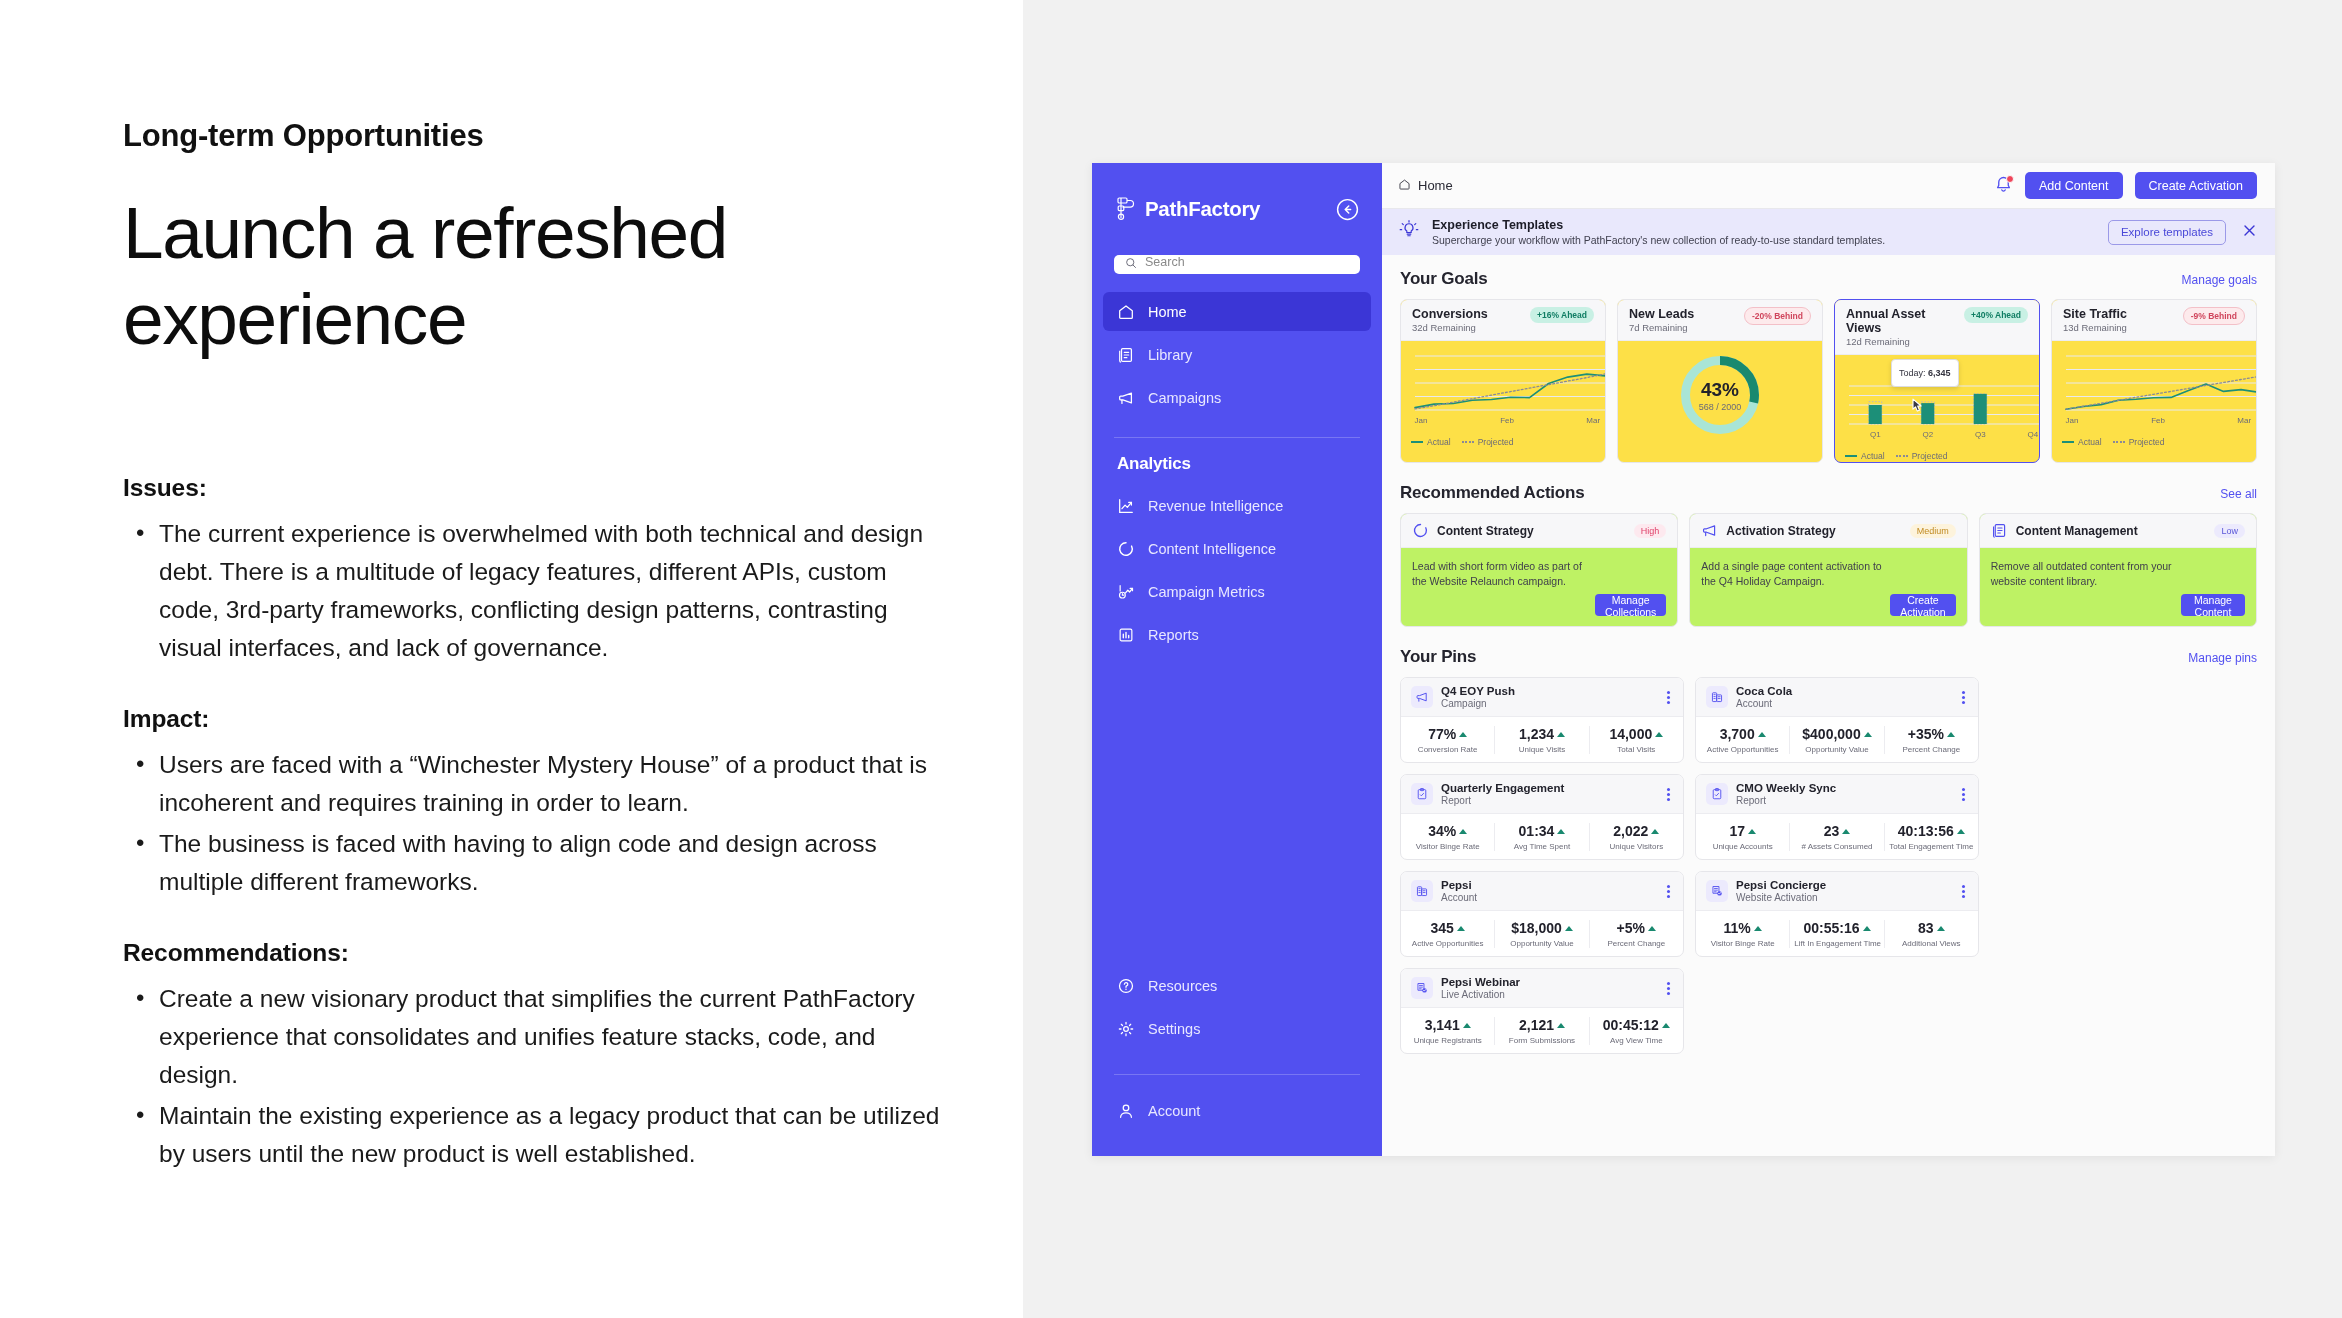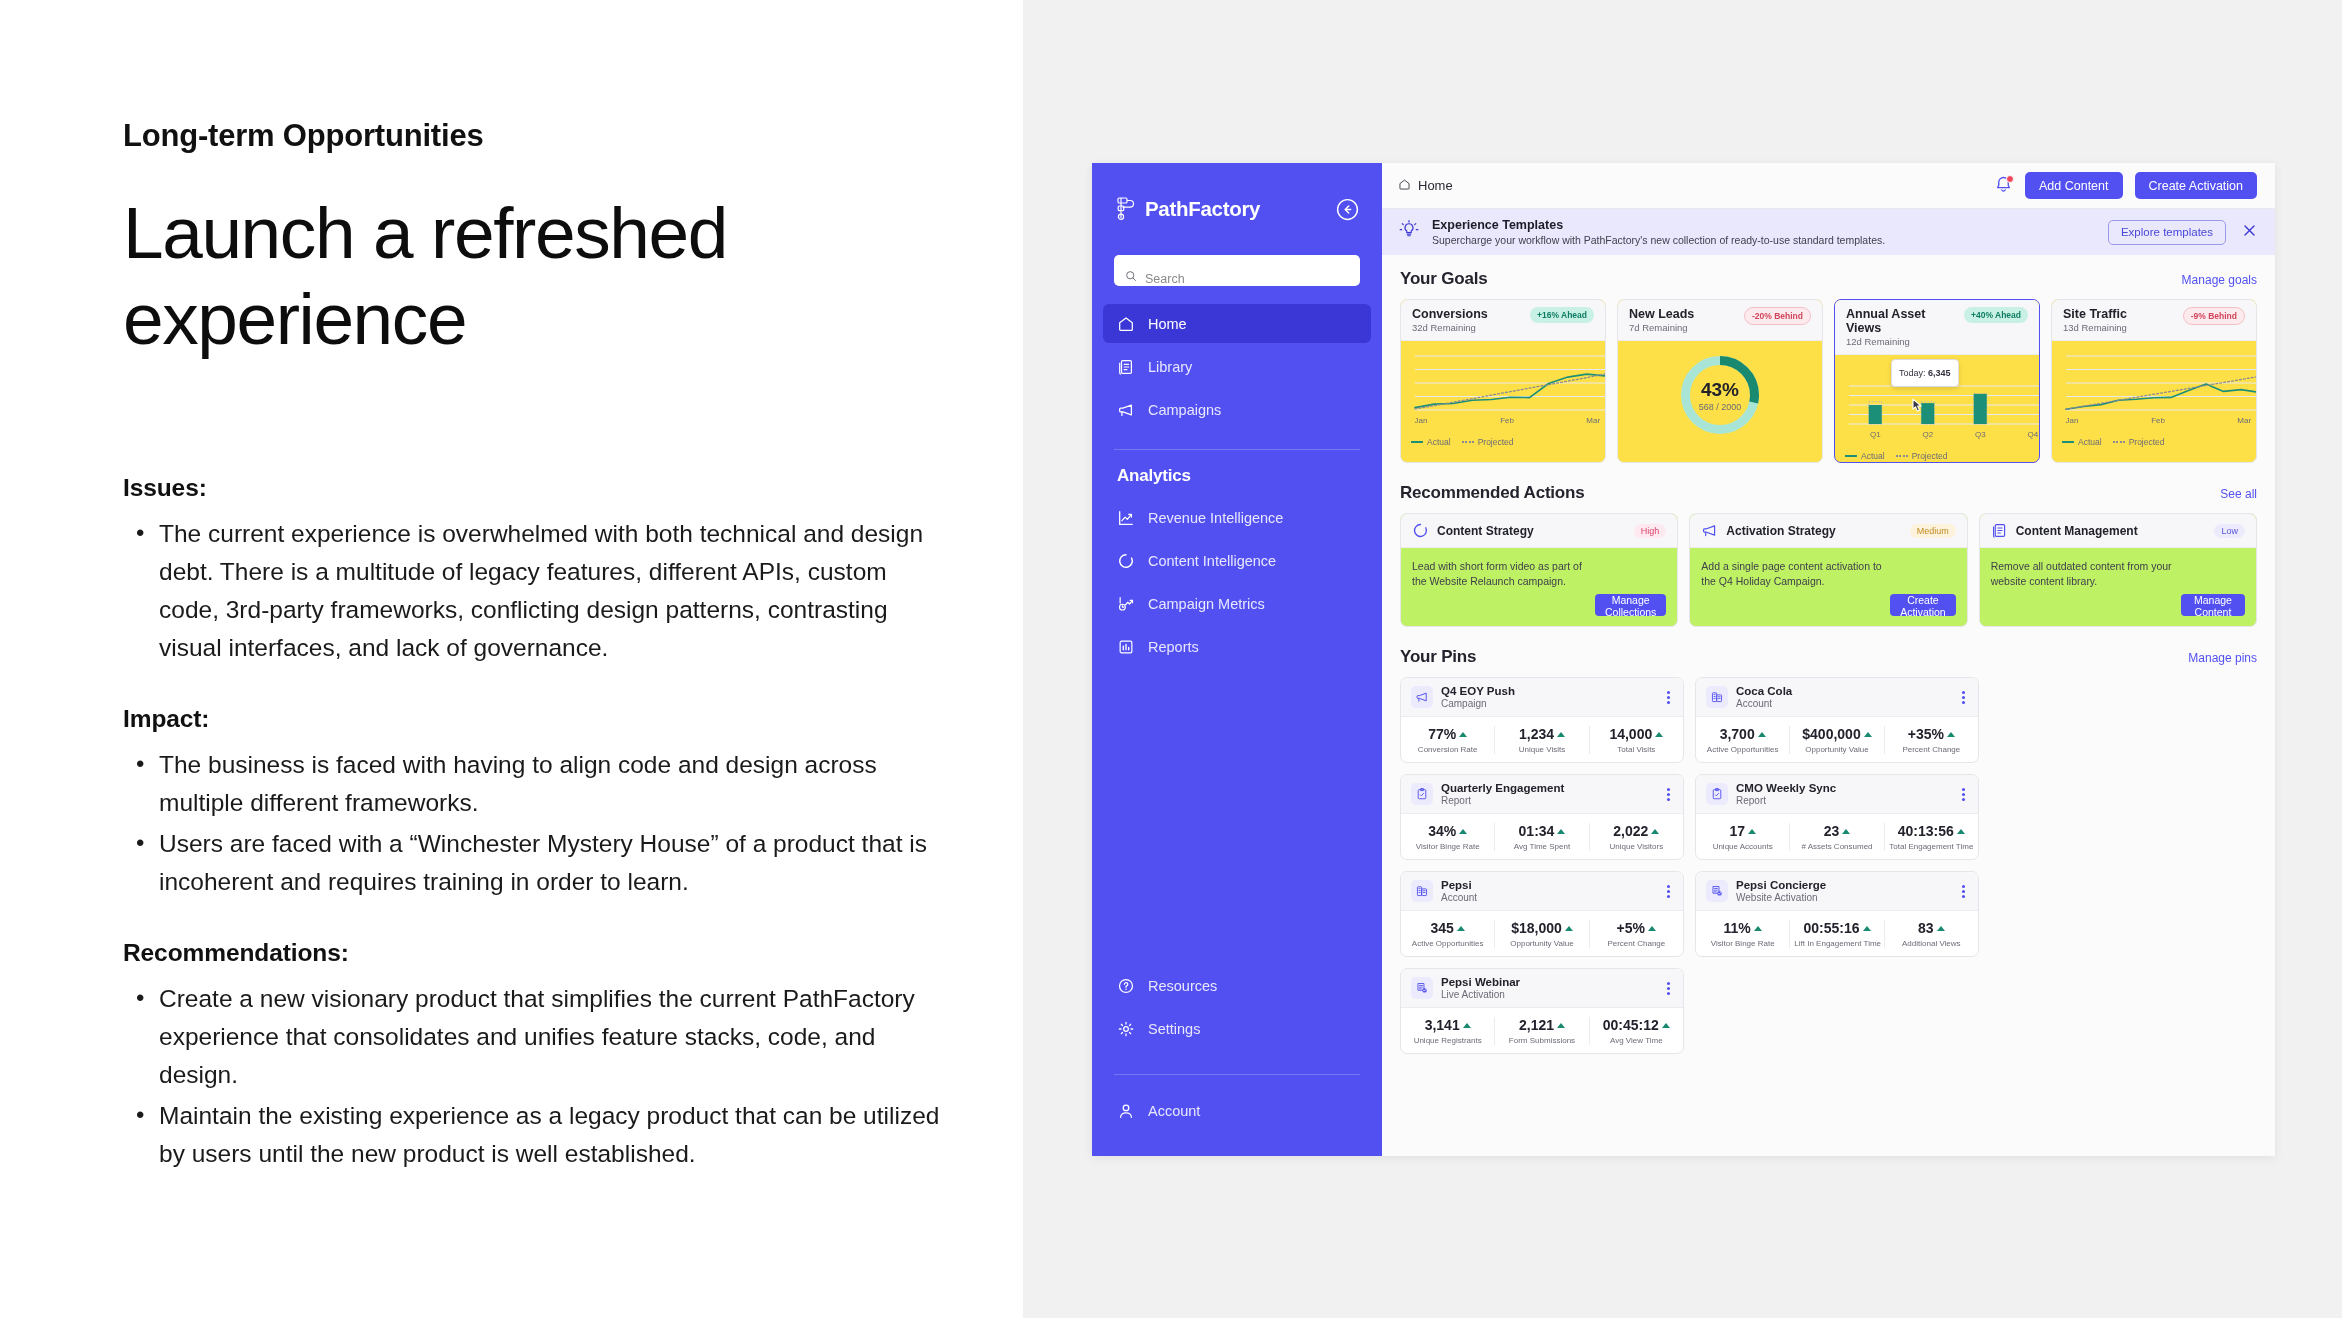--- a/index.html
+++ b/index.html
@@ -60,22 +60,22 @@
     display: flex; flex-direction: column; flex-shrink: 0;
     position: relative;
   }
   .sb-top { padding: 26px 22px 0 22px; }
   .sb-brand { display: flex; align-items: center; justify-content: space-between; height: 40px; }
   .sb-logo { display: flex; align-items: center; gap: 9px; }
   .sb-logo-mark { width: 22px; height: 24px; flex-shrink: 0; }
   .sb-logo-text { font-size: 20.5px; font-weight: bold; letter-spacing: -0.3px; color: #fff; }
   .sb-collapse { width: 25px; height: 25px; cursor: pointer; }
   .sb-search {
-    margin: 26px 0 0 0; height: 31px; background: #fff; border-radius: 5px;
-    display: flex; align-items: flex-end; gap: 8px; padding: 0 11px;
+    margin: 26px 0 0 0; height: 19px; background: #fff; border-radius: 5px;
+    display: flex; align-items: flex-start; gap: 8px; padding: 0 11px;
   }
   .sb-search svg { flex-shrink: 0; }
   .sb-search input {
     border: none; outline: none; font-size: 12.5px; color: #555;
     font-family: "Liberation Sans", sans-serif; background: transparent; width: 100%;
   }
   .sb-search input::placeholder { color: #8a8a8a; }
   .sb-nav { padding: 18px 11px 0 11px; }
   .sb-item {
     display: flex; align-items: center; gap: 13px;
@@ -242,22 +242,22 @@
     <div class="sections" id="sections">
         <div class="sec">
           <div class="sec-head">Issues:</div>
           <ul>
             <li>The current experience is overwhelmed with both technical and design debt. There is a multitude of legacy features, different APIs, custom code, 3rd-party frameworks, conflicting design patterns, contrasting visual interfaces, and lack of governance.</li>
           </ul>
         </div>
         <div class="sec">
           <div class="sec-head">Impact:</div>
           <ul>
+            <li>Users are faced with a “Winchester Mystery House” of a product that is incoherent and requires training in order to learn.</li>
             <li>The business is faced with having to align code and design across multiple different frameworks.</li>
-            <li>Users are faced with a “Winchester Mystery House” of a product that is incoherent and requires training in order to learn.</li>
           </ul>
         </div>
         <div class="sec">
           <div class="sec-head">Recommendations:</div>
           <ul>
             <li>Create a new visionary product that simplifies the current PathFactory experience that consolidates and unifies feature stacks, code, and design.</li>
             <li>Maintain the existing experience as a legacy product that can be utilized by users until the new product is well established.</li>
           </ul>
         </div>
       </div>

